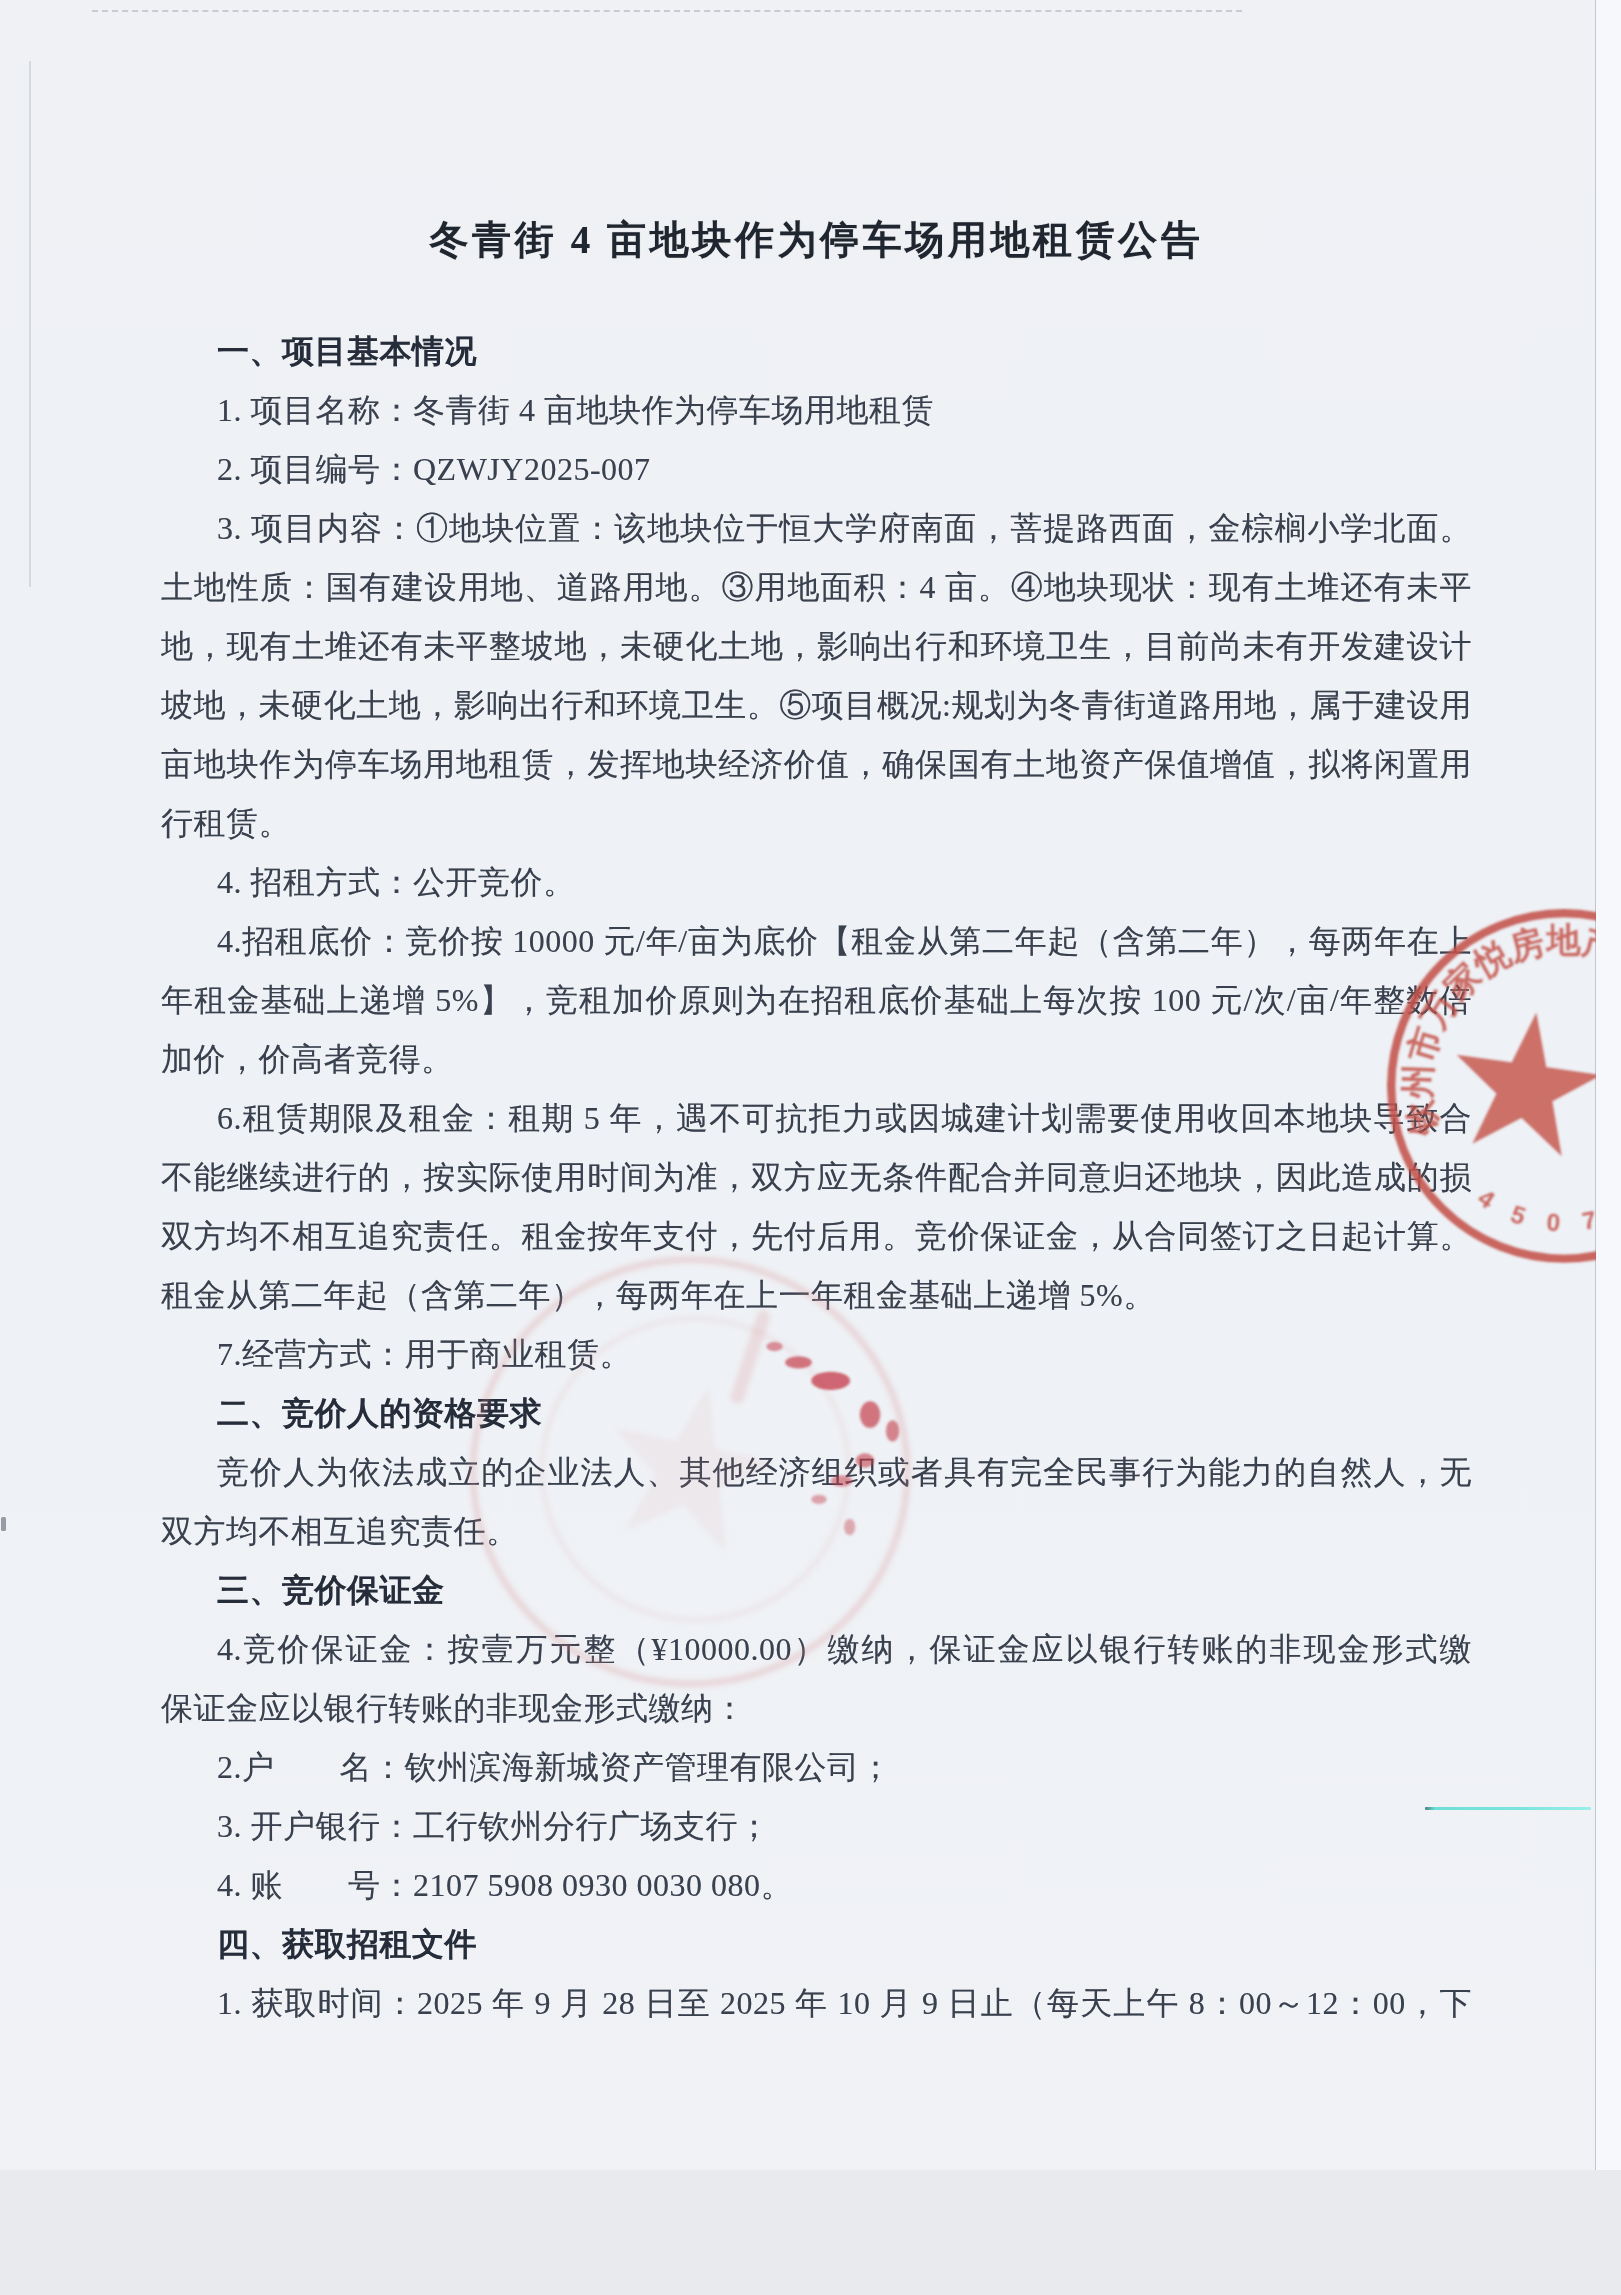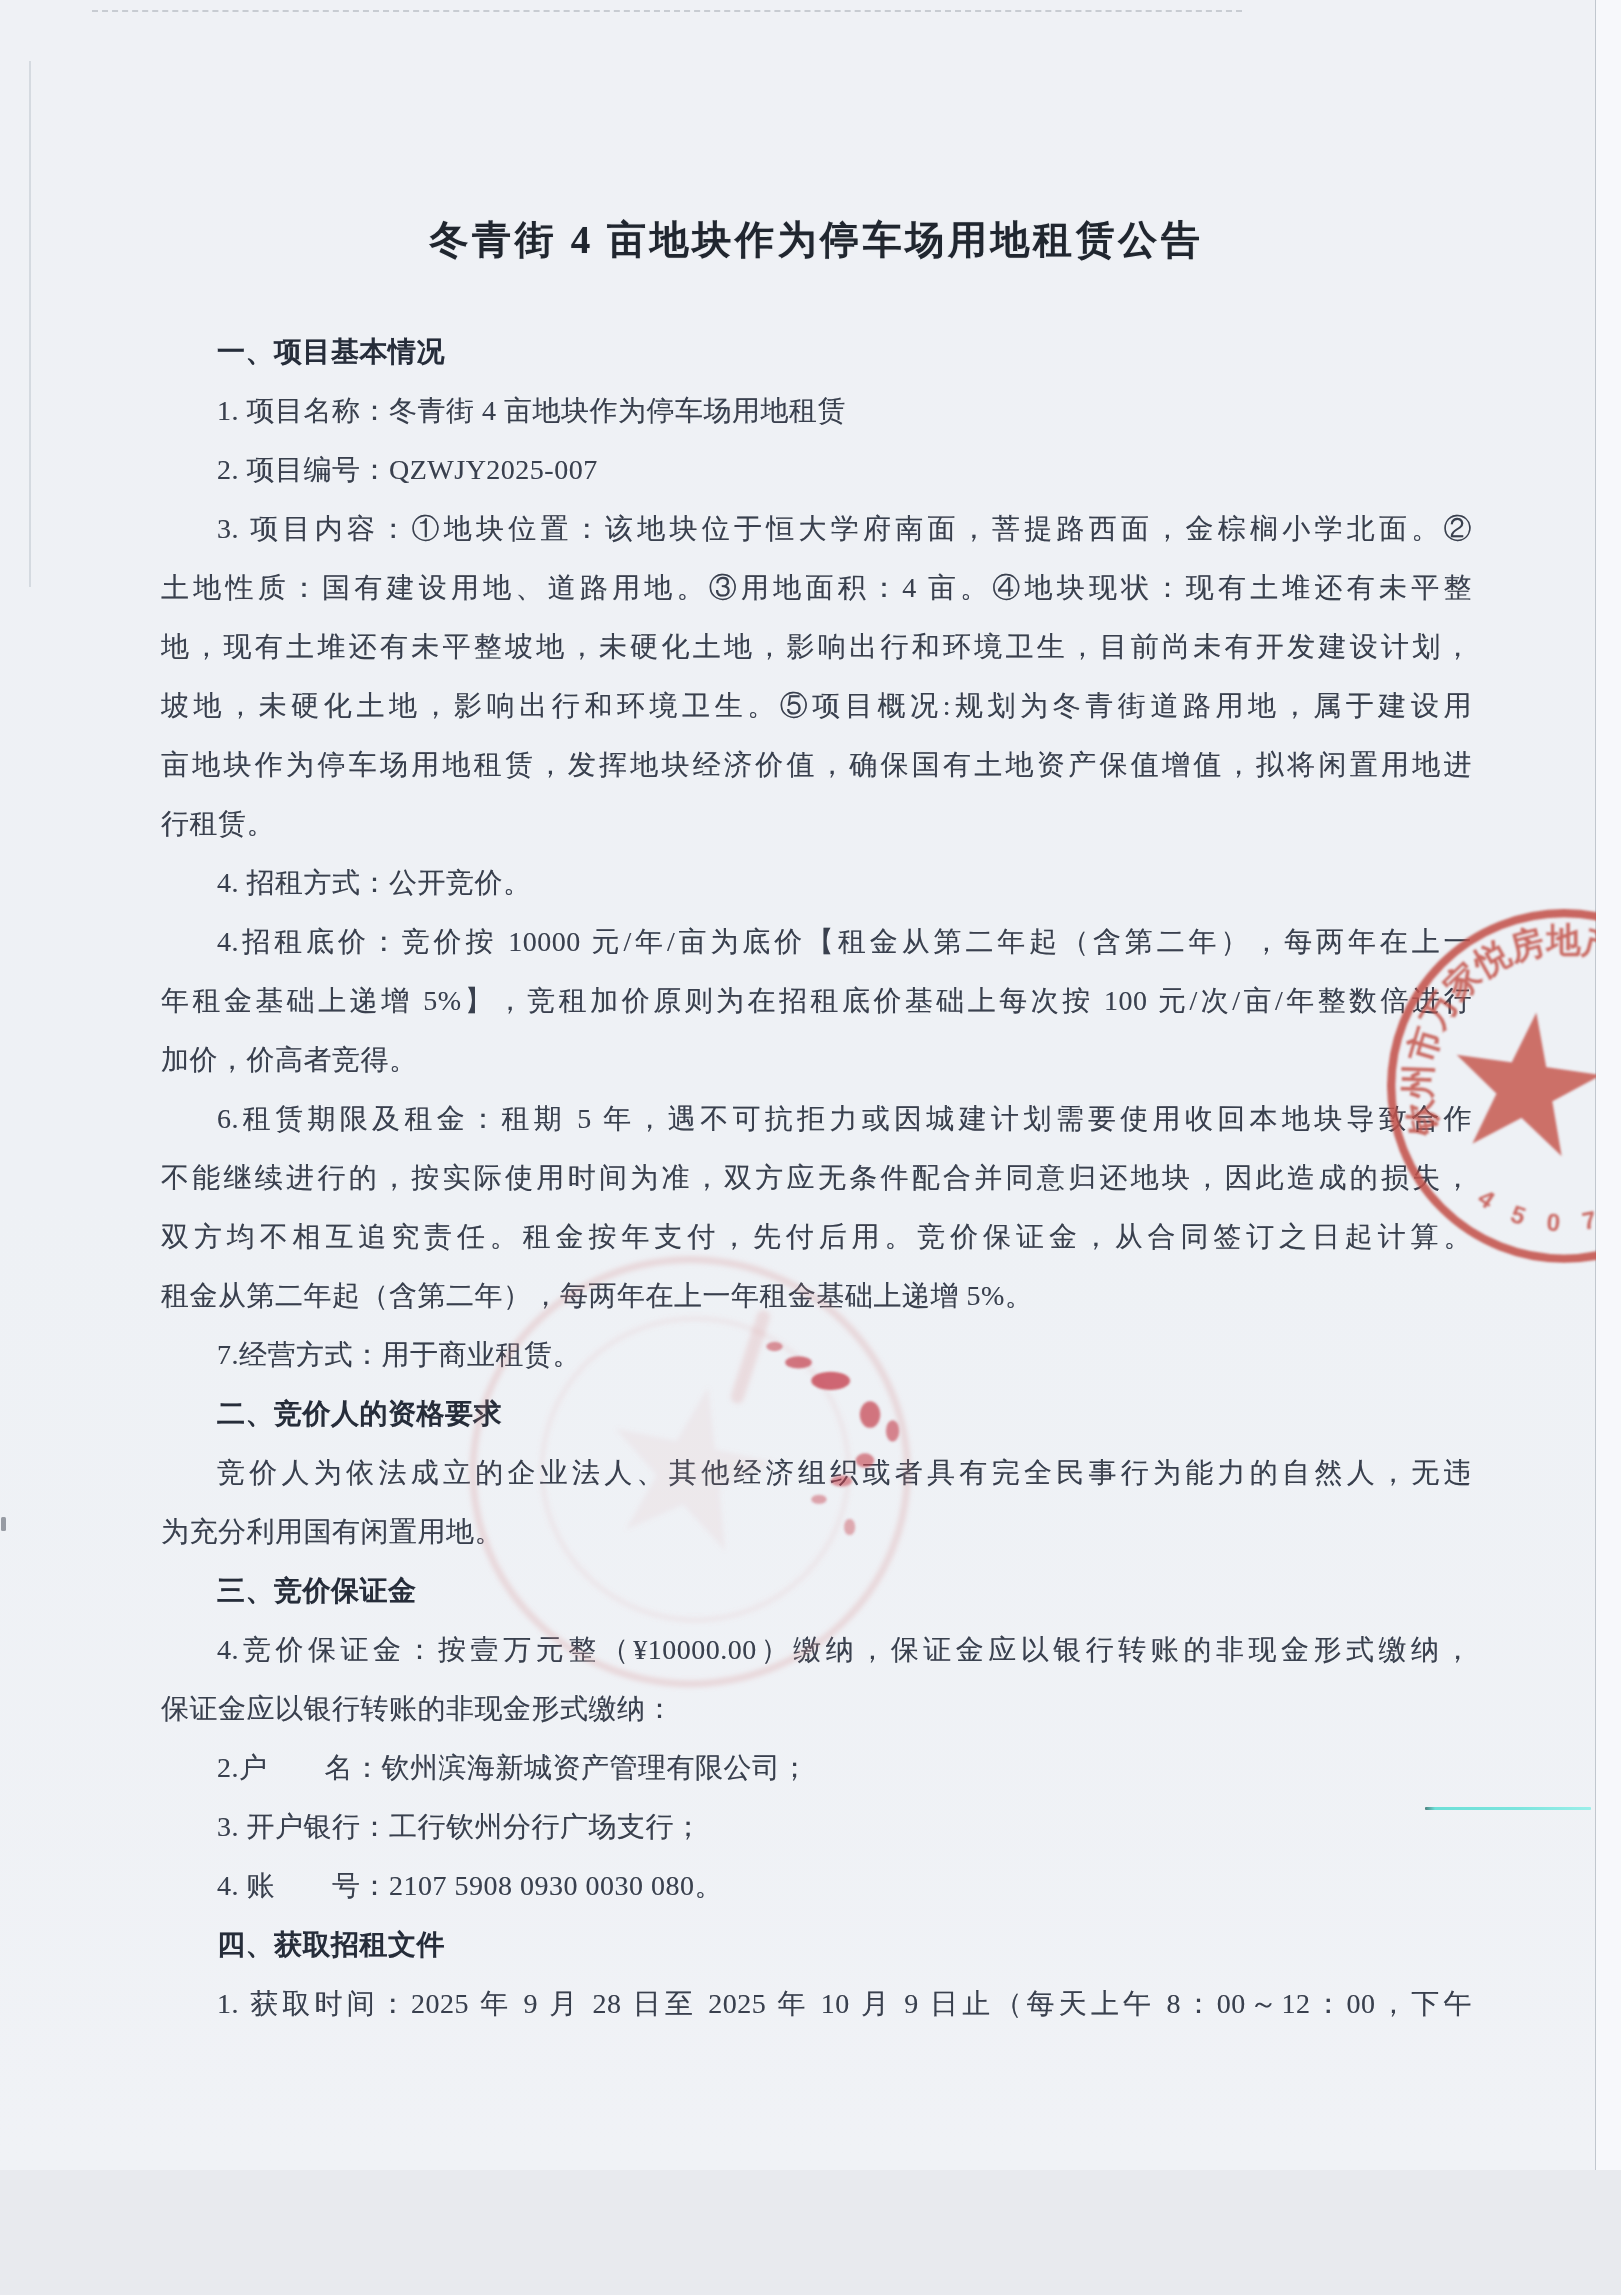--- a/index.html
+++ b/index.html
@@ -39,21 +39,21 @@
     position:absolute;left:161px;top:213px;width:1311px;height:61px;
     margin:0;text-align:center;
     font-size:39px;font-weight:700;letter-spacing:3.6px;color:#20262f;
     text-shadow:0 0 1px rgba(32,38,47,0.25);
   }
   .lines{
     position:absolute;left:161px;top:322px;width:1311px;
   }
   .line{
     height:59px;line-height:59px;
-    font-size:28px;letter-spacing:0.5px;
+    font-size:32px;letter-spacing:0.5px;
     white-space:normal;overflow:hidden;
     text-shadow:0 0 0.5px rgba(57,64,78,0.35);
   }
   .line.indent{padding-left:56px;}
   .line.bold{font-weight:700;color:#262d3a;}
   .line.fill{text-align:justify;text-align-last:justify;}
   
   .stamps{position:absolute;left:0;top:0;pointer-events:none;}
 </style>
 </head>
@@ -82,21 +82,21 @@
       <div class="line indent fill">4.招租底价：竞价按 10000 元/年/亩为底价【租金从第二年起（含第二年），每两年在上一</div>
       <div class="line fill">年租金基础上递增 5%】，竞租加价原则为在招租底价基础上每次按 100 元/次/亩/年整数倍进行</div>
       <div class="line">加价，价高者竞得。</div>
       <div class="line indent fill">6.租赁期限及租金：租期 5 年，遇不可抗拒力或因城建计划需要使用收回本地块导致合作</div>
       <div class="line fill">不能继续进行的，按实际使用时间为准，双方应无条件配合并同意归还地块，因此造成的损失，</div>
       <div class="line fill">双方均不相互追究责任。租金按年支付，先付后用。竞价保证金，从合同签订之日起计算。</div>
       <div class="line">租金从第二年起（含第二年），每两年在上一年租金基础上递增 5%。</div>
       <div class="line indent">7.经营方式：用于商业租赁。</div>
       <div class="line indent bold">二、竞价人的资格要求</div>
       <div class="line indent fill">竞价人为依法成立的企业法人、其他经济组织或者具有完全民事行为能力的自然人，无违</div>
-      <div class="line">为充分利用国有闲置用地。</div>
+      <div class="line">双方均不相互追究责任。</div>
       <div class="line indent bold">三、竞价保证金</div>
       <div class="line indent fill">4.竞价保证金：按壹万元整（¥10000.00）缴纳，保证金应以银行转账的非现金形式缴纳，</div>
       <div class="line">保证金应以银行转账的非现金形式缴纳：</div>
       <div class="line indent">2.户　　名：钦州滨海新城资产管理有限公司；</div>
       <div class="line indent">3. 开户银行：工行钦州分行广场支行；</div>
       <div class="line indent">4. 账　　号：2107 5908 0930 0030 080。</div>
       <div class="line indent bold">四、获取招租文件</div>
       <div class="line indent fill">1. 获取时间：2025 年 9 月 28 日至 2025 年 10 月 9 日止（每天上午 8：00～12：00，下午</div>
     </div>
 

